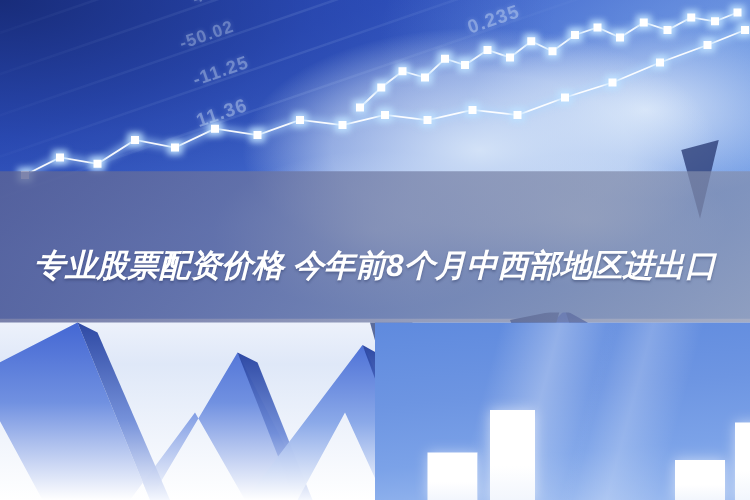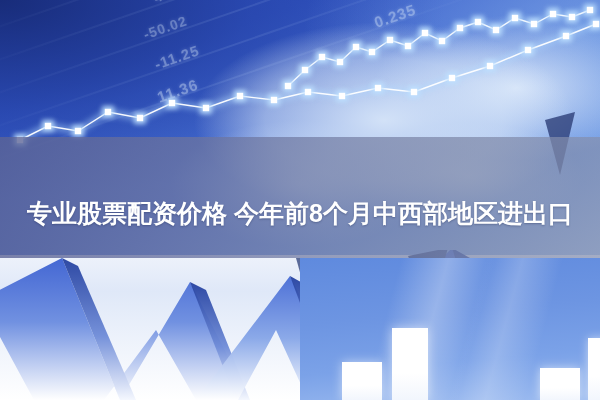--- a/index.html
+++ b/index.html
@@ -135,20 +135,21 @@
     position: absolute;
     top: 137px;
     left: 0;
     width: 600px;
     height: 153px;
     display: flex;
     flex-direction: column;
     align-items: center;
     justify-content: center;
     gap: 6px;
+    font-style: italic;
   }
   .headline-line {
     color: #ffffff;
     font-size: 25px;
     font-weight: 700;
     line-height: 1.22;
     letter-spacing: 0px;
     text-align: center;
     white-space: nowrap;
     text-shadow: 0 1px 2px rgba(30,40,80,0.35);

